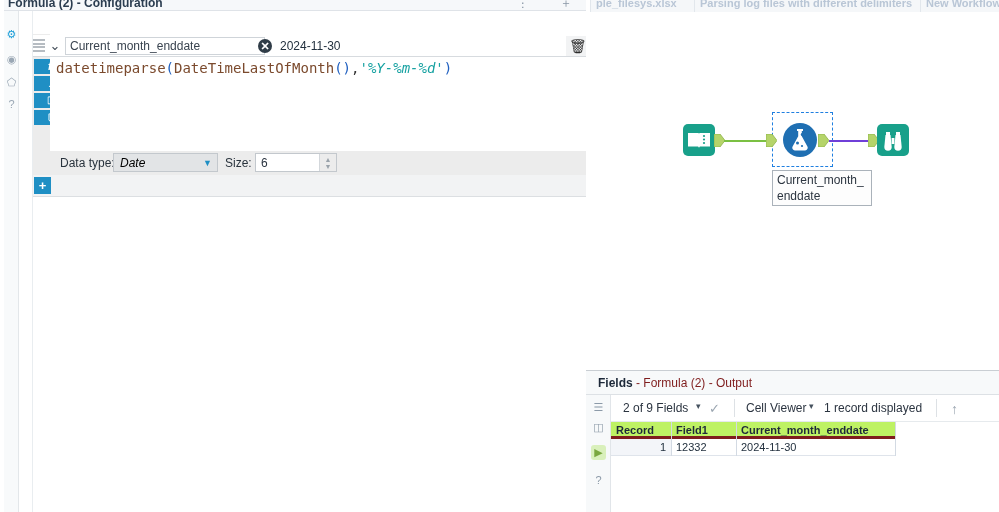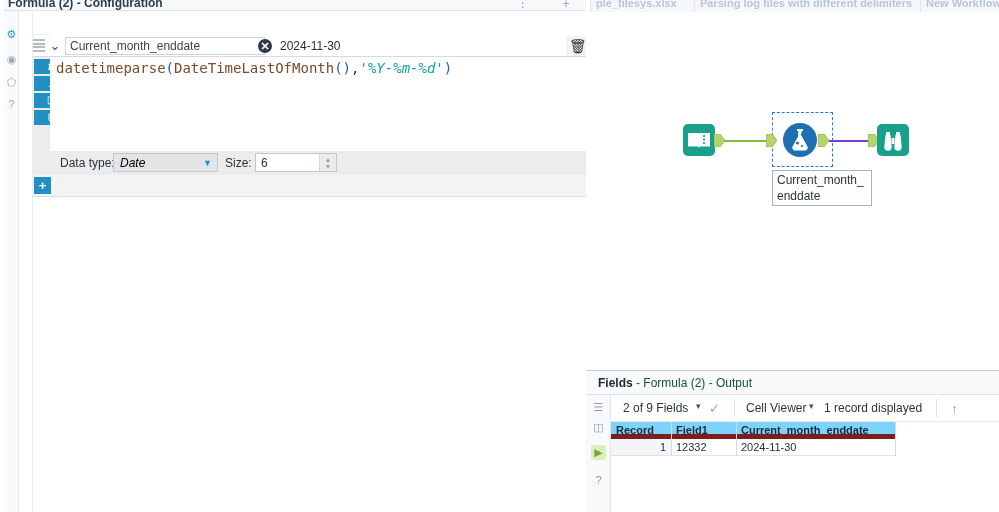--- a/index.html
+++ b/index.html
@@ -155,37 +155,37 @@
                 color: #2c3540; line-height: 16px; padding: 1px 3px 0 4px;
                 word-break: break-all; }
 
   
   #results { position: absolute; left: 0; top: 370px; width: 413px; height: 142px;
              background: #ffffff; border-top: 1px solid #c9ced3; }
   #res-title { position: absolute; left: 0; top: 0; width: 413px; height: 24px;
                background: #f7f9fa; border-bottom: 1px solid #dde1e5; }
   #res-title .t { position: absolute; left: 12px; top: 5px; font-size: 12px; }
   #res-title .t b { font-weight: bold; color: #1d2939; }
-  #res-title .t span { color: #14532d; }
+  #res-title .t span { color: #7f1d1d; }
 
   #res-rail { position: absolute; left: 0; top: 24px; width: 25px; height: 118px;
               background: #f7f9fa; border-right: 1px solid #e1e5e9; }
   .res-ic { position: absolute; left: 5px; width: 15px; height: 15px;
             display: flex; align-items: center; justify-content: center;
             font-size: 11px; color: #8c9aa8; }
 
   #res-toolbar { position: absolute; left: 25px; top: 24px; width: 388px; height: 27px;
                  background: #ffffff; border-bottom: 1px solid #e6eaed; }
   .tb-item { position: absolute; top: 6px; font-size: 12px; color: #2b3440; white-space: nowrap; }
   .tb-sep { position: absolute; top: 4px; width: 1px; height: 18px; background: #dde1e5; }
 
   #res-grid { position: absolute; left: 25px; top: 51px; width: 388px; height: 91px;
               background: #ffffff; }
   #grid-hdr { position: absolute; left: 0; top: 0; width: 285px; height: 17px;
-              background: #7dd3fc; border-bottom: 5px solid #7f1d1d; }
+              background: #bef264; border-bottom: 3px solid #7f1d1d; }
   .gcol { position: absolute; top: 0; height: 17px; line-height: 17px;
           font-size: 11px; font-weight: bold; color: #1d2939; }
   #grid-row { position: absolute; left: 0; top: 17px; width: 285px; height: 17px;
               border-bottom: 1px solid #dfe4eb; }
   .gcell { position: absolute; top: 0; height: 17px; line-height: 17px;
            font-size: 11px; color: #23313f; }
   .gvline { position: absolute; top: 0; width: 1px; height: 34px; background: #d3dae3; }
   #rec-shade { position: absolute; left: 0; top: 17px; width: 60px; height: 17px; background: #f3f5f9; }
 </style>
 </head>

